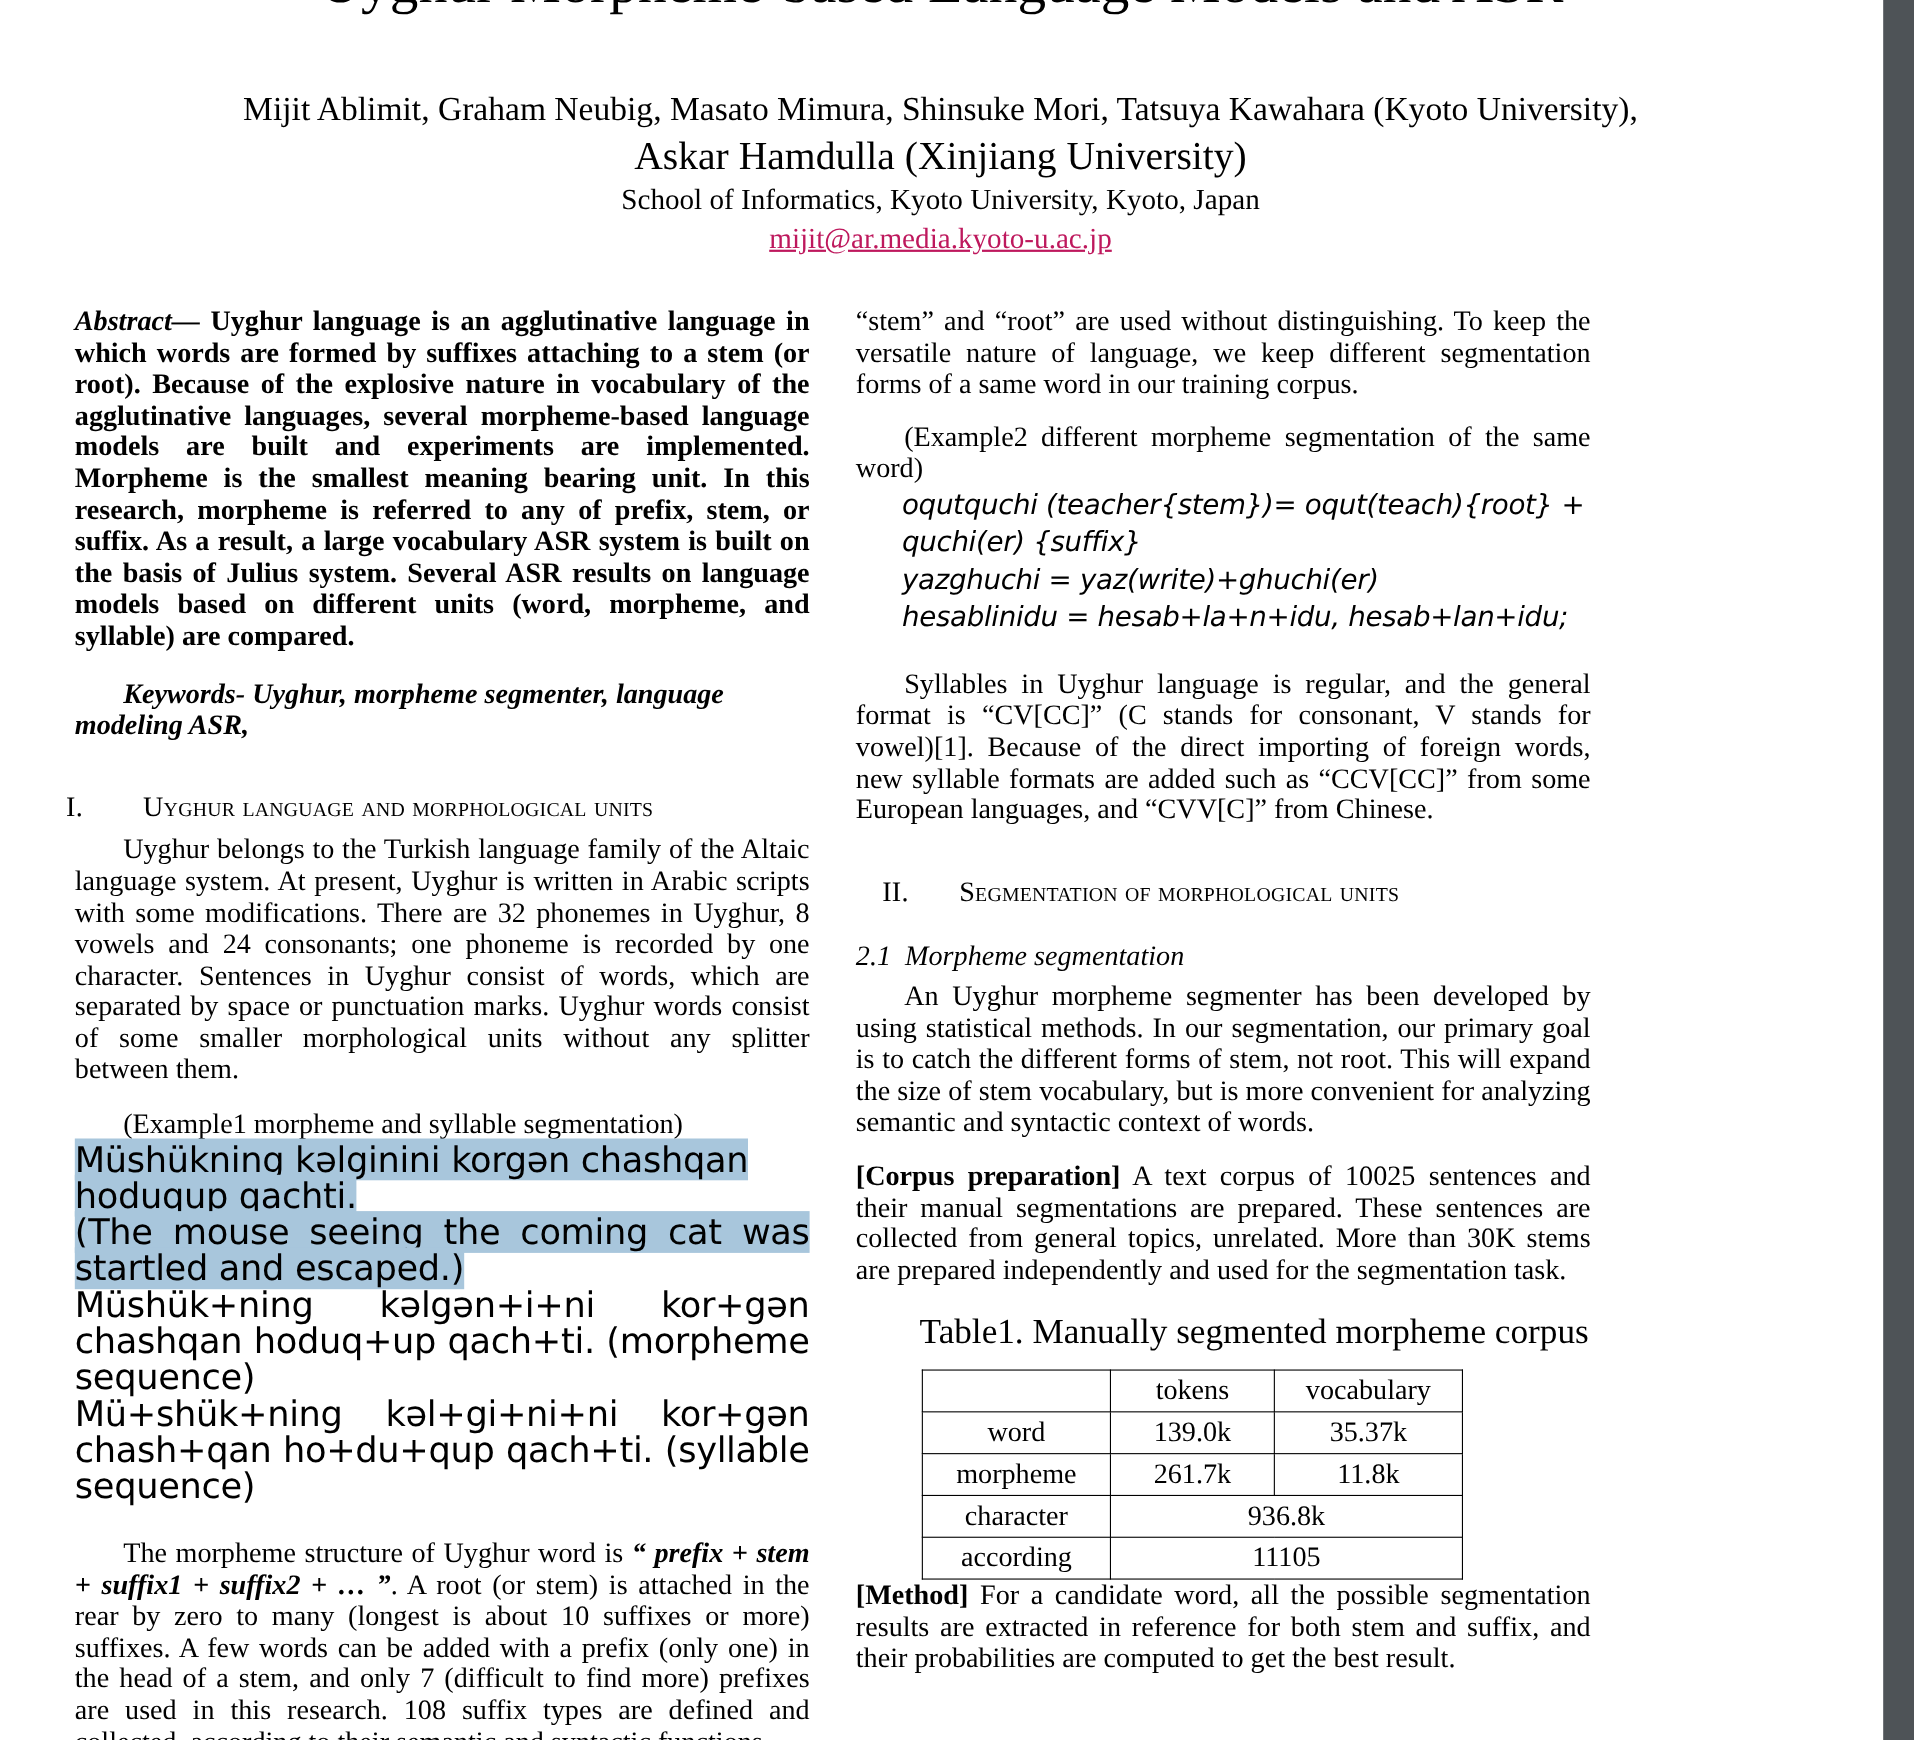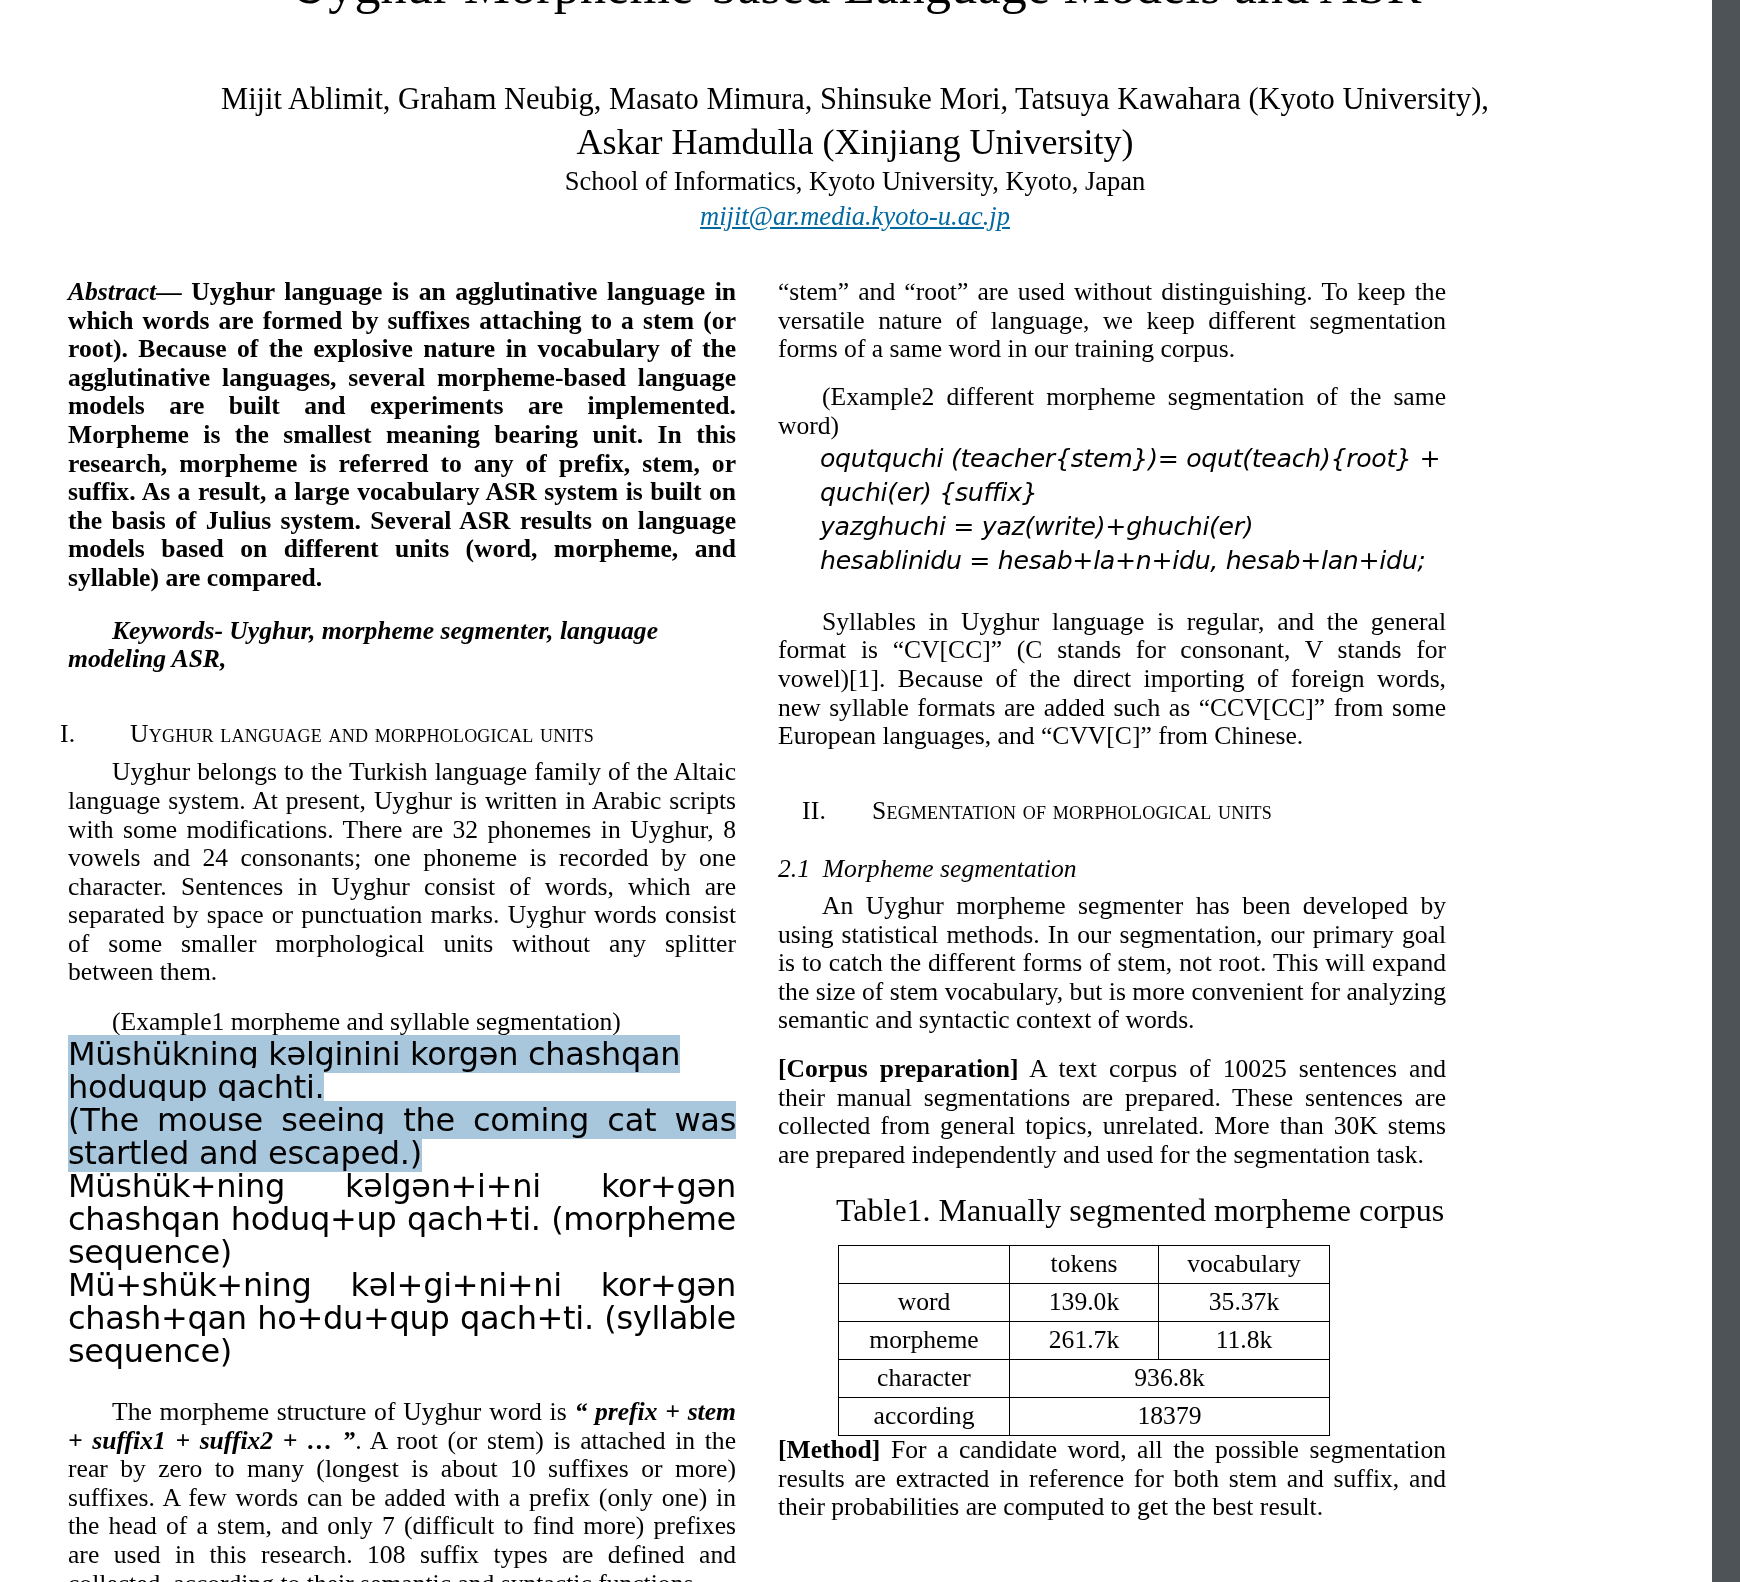--- a/index.html
+++ b/index.html
@@ -81,23 +81,22 @@
     font-size: 26.5px;
     line-height: 34px;
     margin-top: 1px;
   }
   .email-line {
     font-size: 26.5px;
     line-height: 34px;
     margin-top: 1px;
   }
   .email-link {
-    color: #0369a1;
+    color: #be185d;
     text-decoration: underline;
-    font-style: italic;
   }
 
   
   .col {
     position: absolute;
     top: 278px;
     width: 668px;
     font-size: 25.6px;
     line-height: 28.6px;
     text-align: justify;
@@ -314,21 +313,21 @@
             <td class="c0">morpheme</td>
             <td class="c1">261.7k</td>
             <td class="c2">11.8k</td>
           </tr>
           <tr>
             <td class="c0">character</td>
             <td colspan="2">936.8k</td>
           </tr>
           <tr>
             <td class="c0">according</td>
-            <td colspan="2">18379</td>
+            <td colspan="2">11105</td>
           </tr>
         </tbody>
       </table>
     </div>
 
     <p class="body noindent after-table"><b class="bracket-label">[Method]</b><span> For a candidate word, all the possible segmentation results are extracted in reference for both stem and suffix, and their probabilities are computed to get the best result.</span></p>
 
   </div>
 
 </div>

